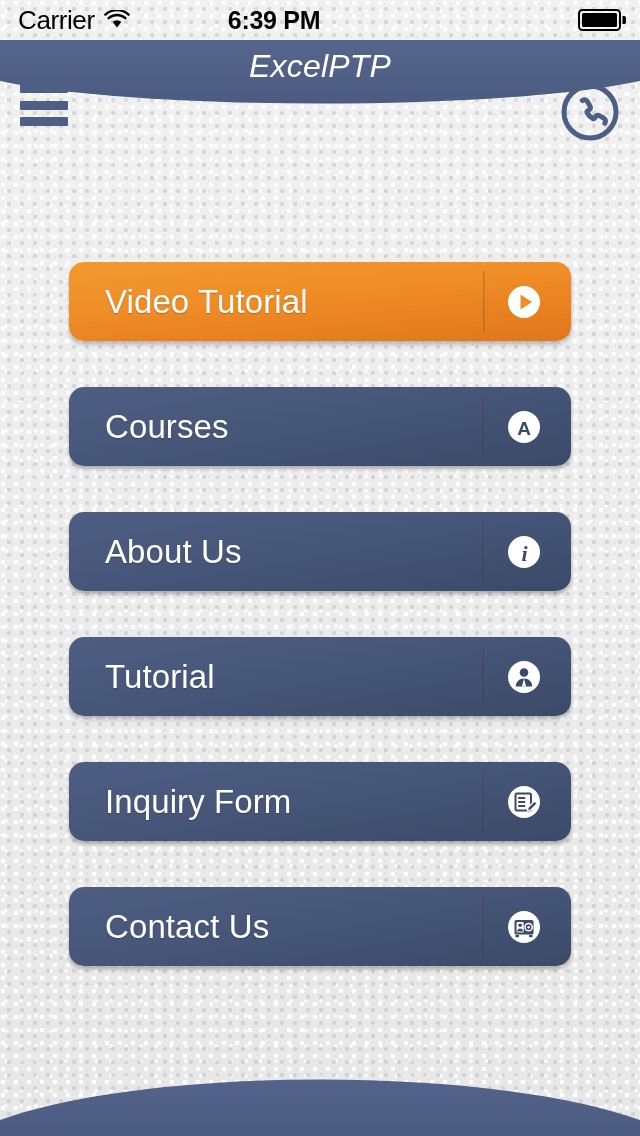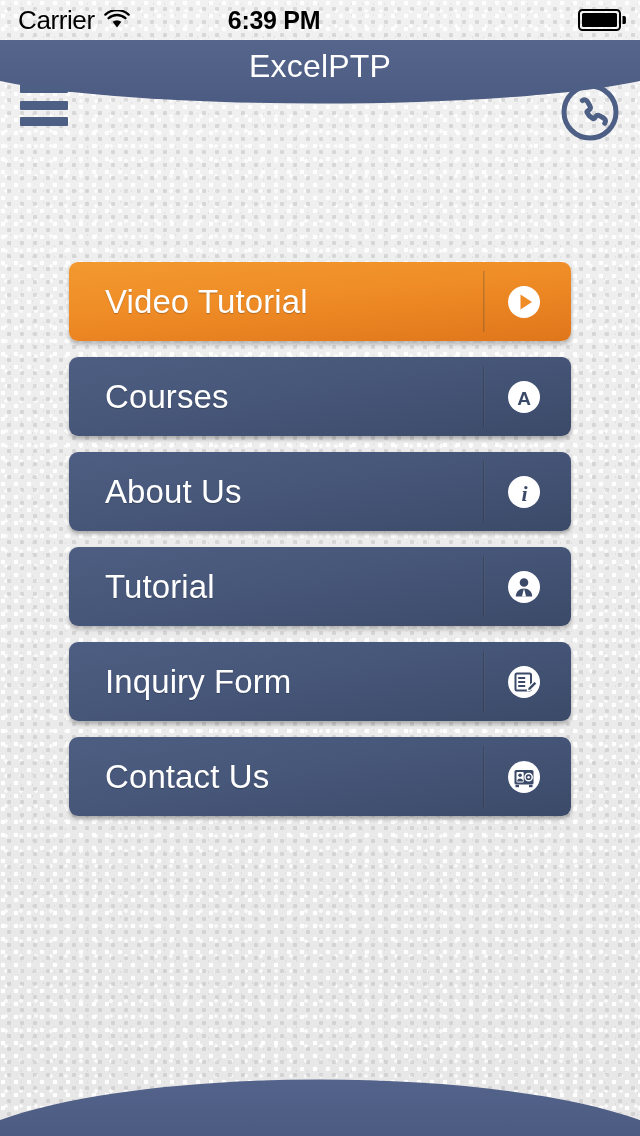--- a/index.html
+++ b/index.html
@@ -46,20 +46,21 @@
     position:absolute; right:14px; top:0; height:40px;
     display:flex; align-items:center;
   }
   .battery-icon { display:block; width:48px; height:22px; }
 
   
   #header {
     position:absolute; top:40px; left:0;
     width:640px; height:68px;
     overflow:visible;
+    font-style:italic;
   }
   #header-curve { position:absolute; top:0; left:0; display:block; }
   #app-title {
     position:absolute; top:0; left:0; width:640px;
     text-align:center;
     line-height:52px;
     font-size:32px;
     color:#ffffff;
     letter-spacing:0.2px;
   }
@@ -86,22 +87,22 @@
 
   
   #menu-list {
     position:absolute;
     left:69px; top:262px;
     width:502px;
   }
   .menu-row {
     position:relative;
     height:79px;
-    margin-bottom:16px;
-    border-radius:9px;
+    margin-bottom:46px;
+    border-radius:15px;
     cursor:pointer;
     box-shadow:0 3px 4px rgba(0,0,0,0.28);
     overflow:hidden;
   }
   .menu-row.blue {
     background:linear-gradient(170deg,#4d5e82 0%,#47577a 42%,#3b4a68 100%);
   }
   .menu-row.orange {
     background:linear-gradient(175deg,#f2992f 0%,#ef8c26 45%,#e0761b 100%);
   }

